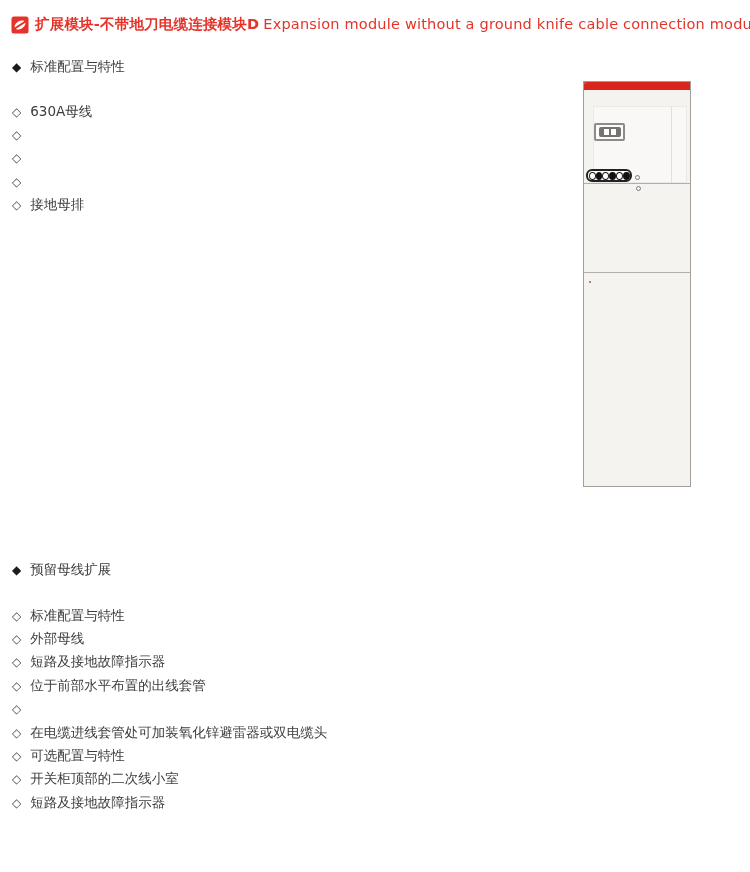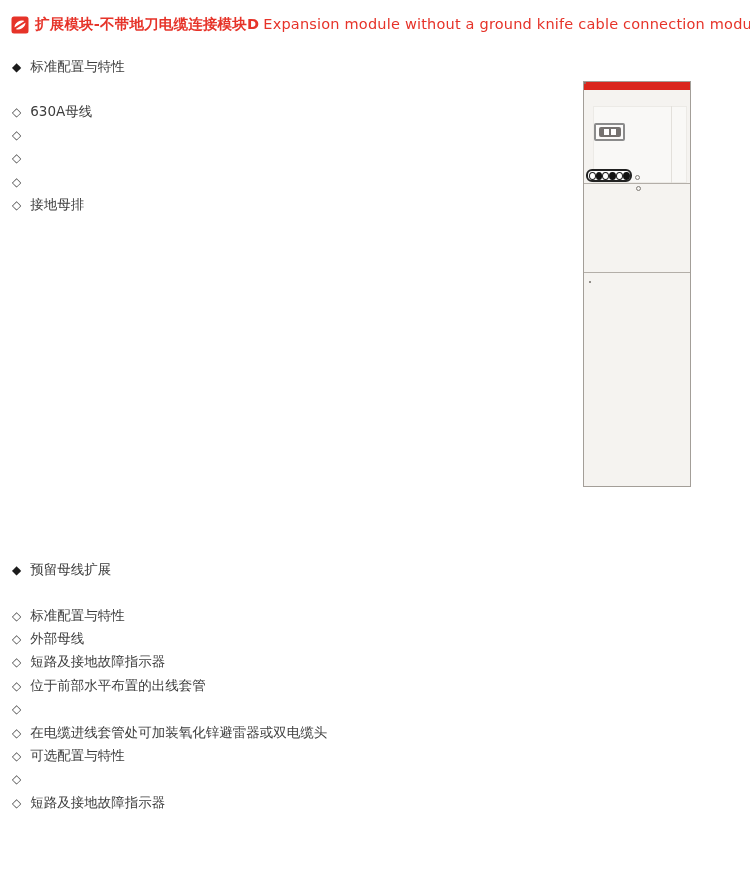--- a/index.html
+++ b/index.html
@@ -178,20 +178,21 @@
       <div class="feature-item">
         <span class="diamond-hollow">◇</span>
         <span>在电缆进线套管处可加装氧化锌避雷器或双电缆头</span>
       </div>
       <div class="feature-item">
         <span class="diamond-hollow">◇</span>
         <span>可选配置与特性</span>
       </div>
       <div class="feature-item">
         <span class="diamond-hollow">◇</span>
+        <span>开关柜顶部的二次线小室</span>
       </div>
       <div class="feature-item">
         <span class="diamond-hollow">◇</span>
         <span>短路及接地故障指示器</span>
       </div>
     </div>
 
   
   <svg class="circuit" viewBox="0 0 160 320">
     <line x1="23" y1="11" x2="133" y2="11" stroke-width="2"></line>

